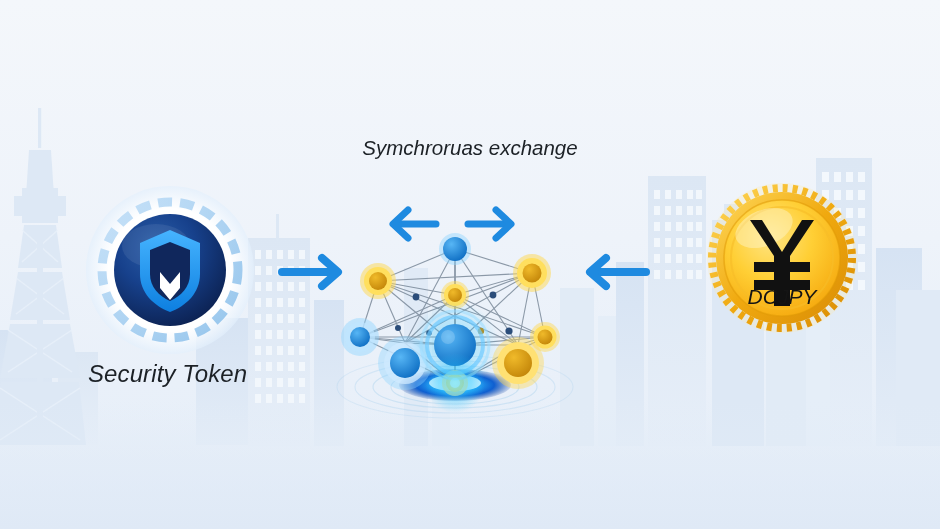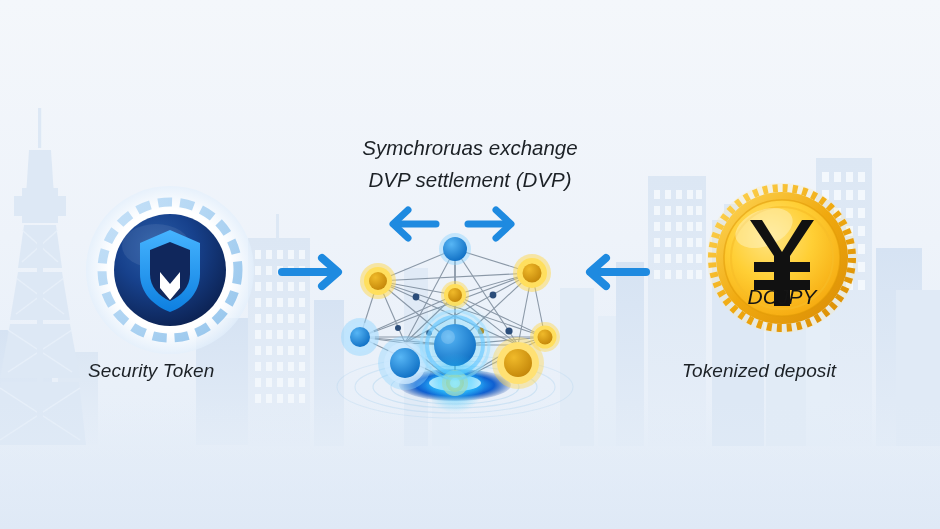--- a/index.html
+++ b/index.html
@@ -59,21 +59,21 @@
 
   
   .arrow-svg { position: absolute; }
   #arrow-to-network { left: 278px; top: 250px; }
   #arrow-to-coin    { left: 578px; top: 250px; }
   #arrow-pair       { left: 378px; top: 196px; }
 
   
   .caption {
     position: absolute;
-    font-size: 19px;
+    font-size: 24px;
     color: #1c2126;
     letter-spacing: .1px;
     white-space: nowrap;
   }
   #label-security-token { left: 88px; top: 360px; }
   #label-tokenized-deposit { left: 682px; top: 360px; }
 
   #exchange-headline {
     position: absolute;
     left: 350px;
@@ -272,21 +272,20 @@
     <rect x="724" y="204" width="28" height="18" fill="#dde8f5"></rect>
     <path d="M766 268 h40 l0 178 h-40 z" fill="#e1ebf6"></path>
     <path d="M806 300 l24 -10 v156 h-24 z" fill="#e5eef8"></path>
     <rect x="896" y="290" width="44" height="156" fill="#e0eaf6"></rect>
 
     <rect x="0" y="400" width="940" height="129" fill="url(#groundFade)"></rect>
   </svg>
 
   <div id="exchange-headline">
     <div>Symchroruas exchange</div>
-    <div>DVP settlement (DVP)</div>
   </div>
 
   <svg id="arrow-pair" class="arrow-svg" width="148" height="56" viewBox="0 0 148 56">
     <g fill="none" stroke="#1e8ae0" stroke-width="7" stroke-linecap="round" stroke-linejoin="round">
       <path d="M58 28 H18"></path>
       <path d="M30 14 L15 28 L30 42"></path>
     </g>
     <g fill="none" stroke="#1e8ae0" stroke-width="7" stroke-linecap="round" stroke-linejoin="round">
       <path d="M90 28 H130"></path>
       <path d="M118 14 L133 28 L118 42"></path>
@@ -517,15 +516,14 @@
 
       <ellipse cx="58" cy="46" rx="30" ry="18" fill="#fff6cc" opacity=".45" transform="rotate(-22 58 46)"></ellipse>
 
       <g fill="#111111">
         <polygon points="56,38 76,70 96,38 108,38 84,74 84,80 104,80 104,90 84,90 84,98 104,98 104,108 84,108 84,124 68,124 68,108 48,108 48,98 68,98 68,90 48,90 48,80 68,80 68,74 44,38"></polygon>
       </g>
       <text x="76" y="122" text-anchor="middle" font-family="Liberation Sans, sans-serif" font-size="21" font-weight="400" fill="#141414">DCJPY</text>
     </svg>
   </div>
 
-  <div class="caption" id="label-tokenized-deposit">Tokenized deposit</div>
 
 </div>
 
 </body></html>

